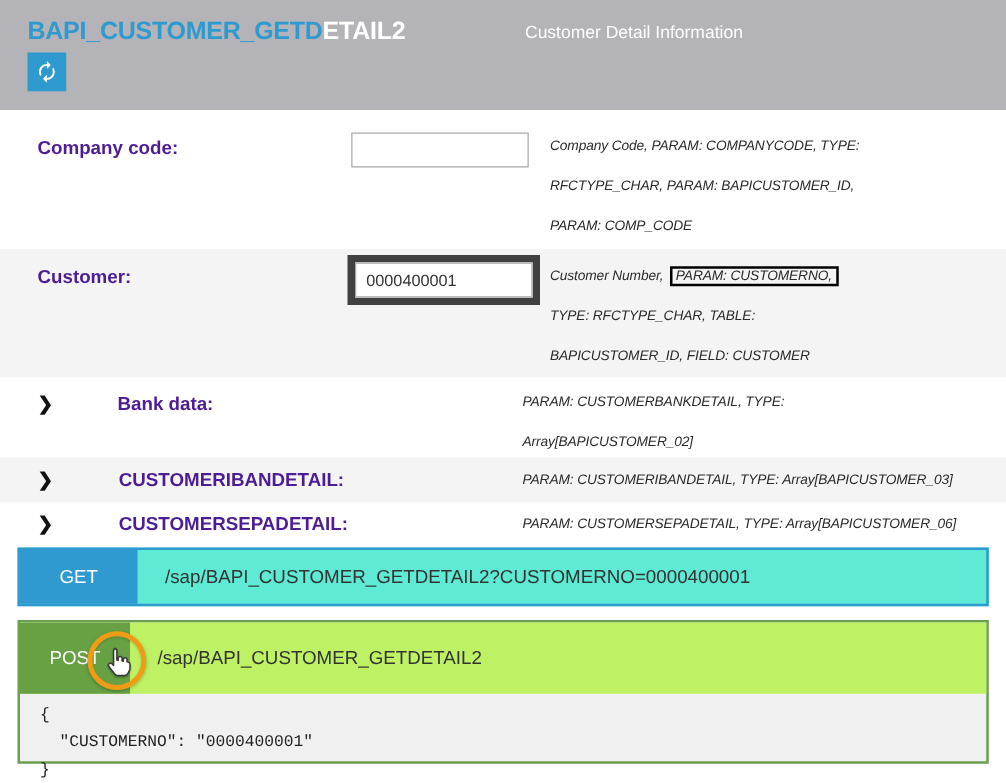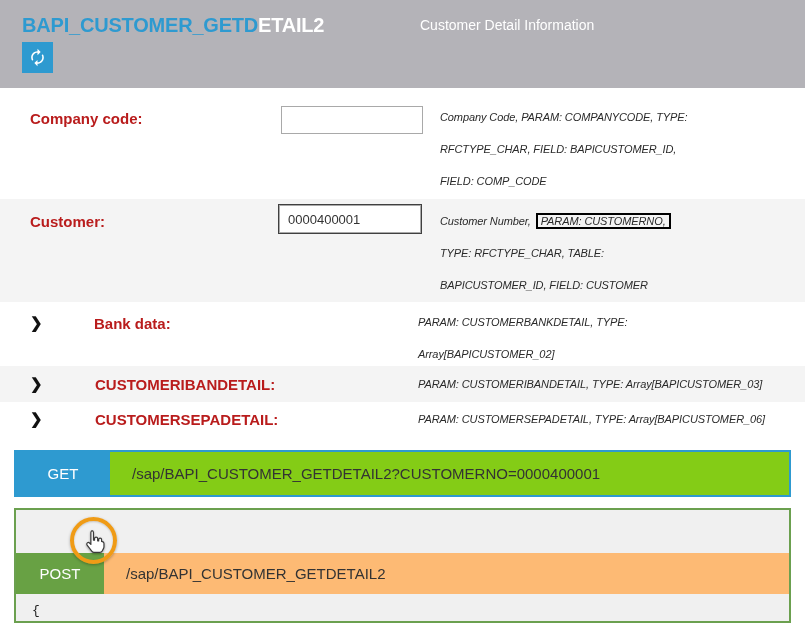--- a/index.html
+++ b/index.html
@@ -15,56 +15,56 @@
   .refresh-btn { position:absolute; left:22px; top:42px; width:31px; height:31px; background:#2e9ad0; border:none; cursor:pointer; display:flex; align-items:center; justify-content:center; }
 
   
   .frow { position:relative; width:100%; }
   .r1 { height:111px; background:#ffffff; }
   .r2 { height:103px; background:#f4f4f4; }
   .r3 { height:64px;  background:#ffffff; }
   .r4 { height:36px;  background:#f4f4f4; }
   .r5 { height:35px;  background:#ffffff; }
 
-  .flabel { position:absolute; left:30px; font-size:15px; font-weight:700; color:#b91c1c; }
+  .flabel { position:absolute; left:30px; font-size:15px; font-weight:700; color:#4c1d95; }
   .r1 .flabel { top:22px; }
   .r2 .flabel { top:14px; }
   .r3 .flabel { left:94px; top:13px; }
   .r4 .flabel { left:95px; top:10px;text-align:center; }
   .r5 .flabel { left:95px; top:9px; }
 
   .chev { position:absolute; left:30px; font-size:15px; font-weight:700; color:#111; }
   .r3 .chev { top:12px; }
   .r4 .chev { top:9px; }
   .r5 .chev { top:8px; }
 
   .finput { width:142px; height:28px; border:1px solid #a9a9a9; background:#fff; font-size:13px; color:#333;
             padding:0 8px; font-family:inherit; display:block; }
   .r1 .finput { position:absolute; left:281px; top:18px; }
-  .input-wrap { position:absolute; left:278px; top:5px; border:1px solid #404040; background:#fff; }
+  .input-wrap { position:absolute; left:278px; top:5px; border:6px solid #404040; background:#fff; }
 
   .fdesc { position:absolute; left:440px; font-style:italic; font-size:11px; color:#2a2a2a;
            line-height:32px; letter-spacing:-0.1px; white-space:nowrap; }
   .r1 .fdesc { top:13px; }
   .r2 .fdesc { top:6px; }
   .r3 .fdesc { left:418px; top:4px; }
   .r4 .fdesc { left:418px; top:0; line-height:36px; }
   .r5 .fdesc { left:418px; top:0; line-height:35px; }
 
   .red-box { border:2px solid #000000; padding:0 3px; margin-left:2px; }
 
   
   .panel { margin-left:14px; width:777px; }
-  .get-panel { margin-top:13px; height:47px; border:2px solid #2e9ad0; background:#84cc16; display:flex; }
+  .get-panel { margin-top:1px; height:47px; border:2px solid #2e9ad0; background:#5eead4; display:flex; }
   .method-btn { border:none; color:#fff; font-size:15px; font-family:inherit; cursor:pointer; }
   .get-btn { width:94px; background:#2e9ad0; }
   .url { align-self:center; margin-left:22px; font-size:15px; color:#333; }
 
   .post-panel { position:relative; margin-top:11px; height:115px; border:2px solid #6ba04f; background:#f0f0f0; }
-  .post-strip { height:41px; background:#fdba74; display:flex;margin-top:43px; }
+  .post-strip { height:57px; background:#bef264; display:flex; }
   .post-btn { width:88px; background:#68a144; }
   .code { padding:6px 16px 0; font-family:"Liberation Mono", monospace; font-size:13px; line-height:22px; color:#222; }
 
   
   .click-ring { position:absolute; left:54px; top:7px; width:47px; height:47px; border:4px solid #ef9b16;
                 border-radius:50%; z-index:5; display:flex; align-items:center; justify-content:center;
                 box-shadow:0 1px 3px rgba(0,0,0,.3), inset 0 1px 2px rgba(0,0,0,.18); background:transparent; }
   .hand-svg { filter:drop-shadow(0 1px 1px rgba(0,0,0,.35)); margin-top:4px; }
 </style>
 </head>
@@ -84,22 +84,22 @@
         </svg>
       </span>
     </button>
   </div>
 
   <div class="frow r1">
     <div class="flabel">Company code:</div>
     <input class="finput" type="text" value="" style="">
     <div class="fdesc">
       <div>Company Code, PARAM: COMPANYCODE, TYPE:</div>
-      <div>RFCTYPE_CHAR, FIELD: BAPICUSTOMER_ID,</div>
-      <div>FIELD: COMP_CODE</div>
+      <div>RFCTYPE_CHAR, PARAM: BAPICUSTOMER_ID,</div>
+      <div>PARAM: COMP_CODE</div>
     </div>
   </div>
 
   <div class="frow r2">
     <div class="flabel">Customer:</div>
     <span class="input-wrap">
       <input class="finput" type="text" value="0000400001" style="">
     </span>
     <div class="fdesc">
       <div><span>Customer Number, </span><span class="red-box">PARAM: CUSTOMERNO,</span></div>

